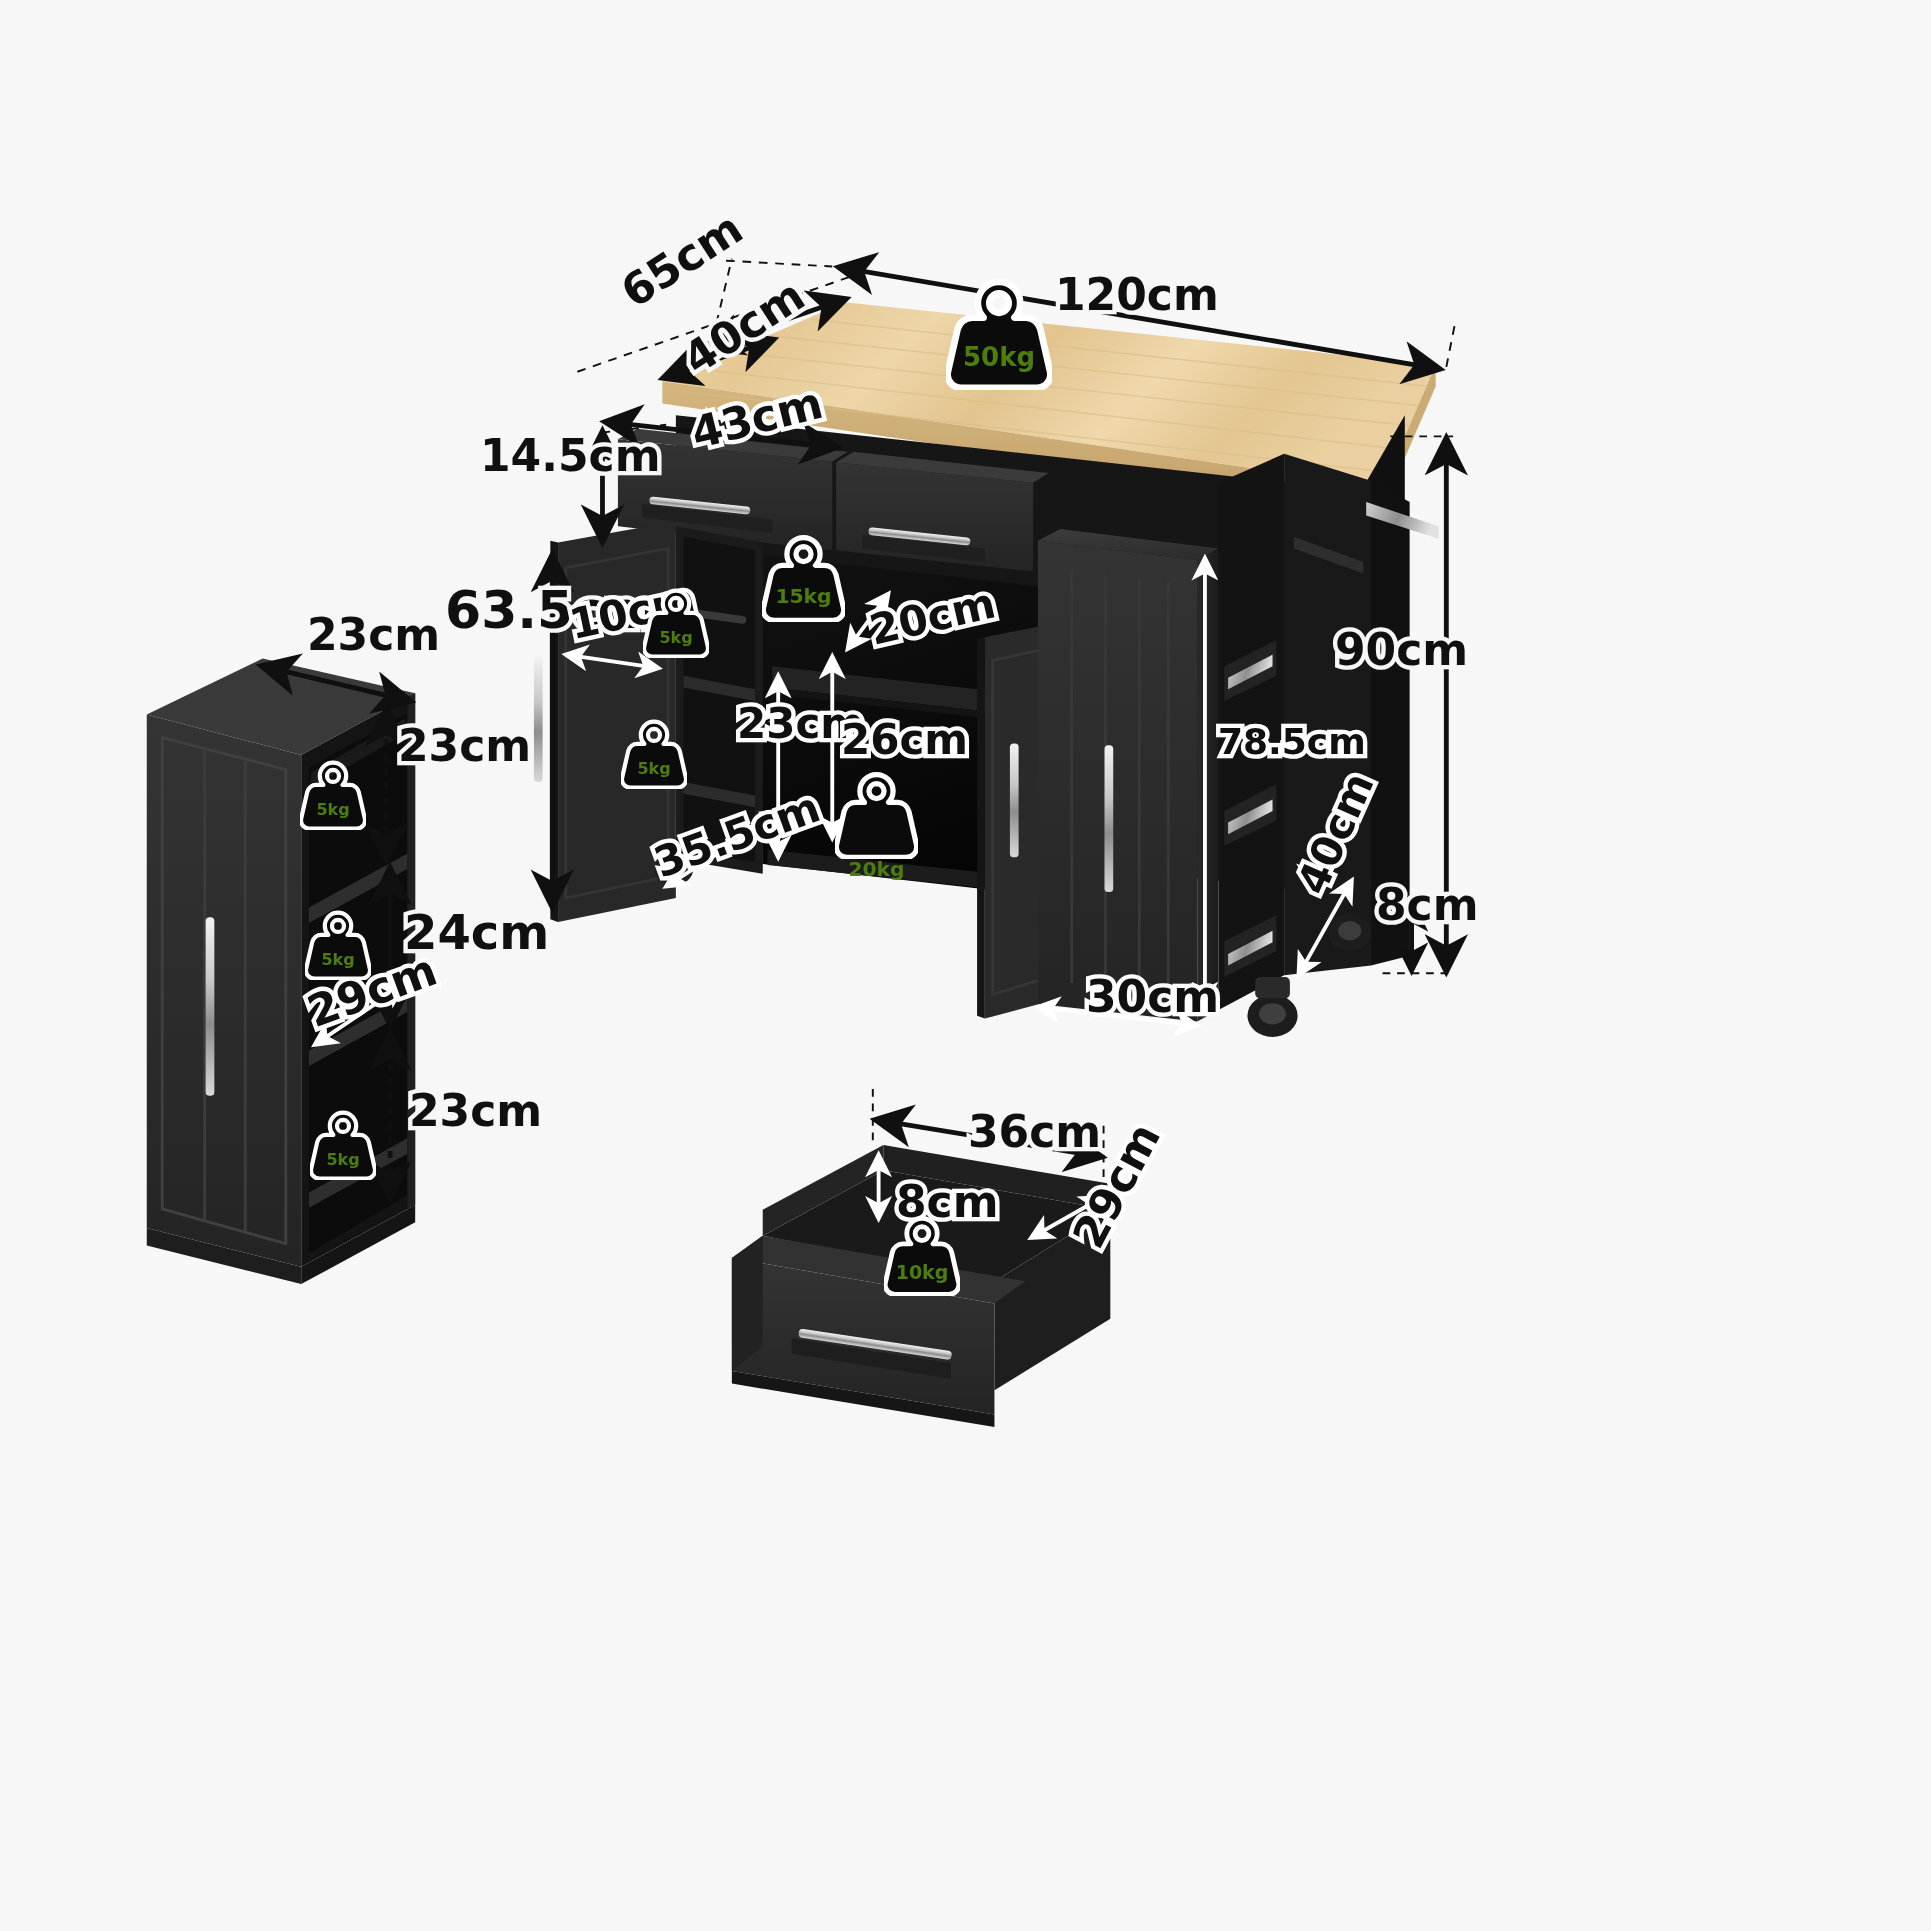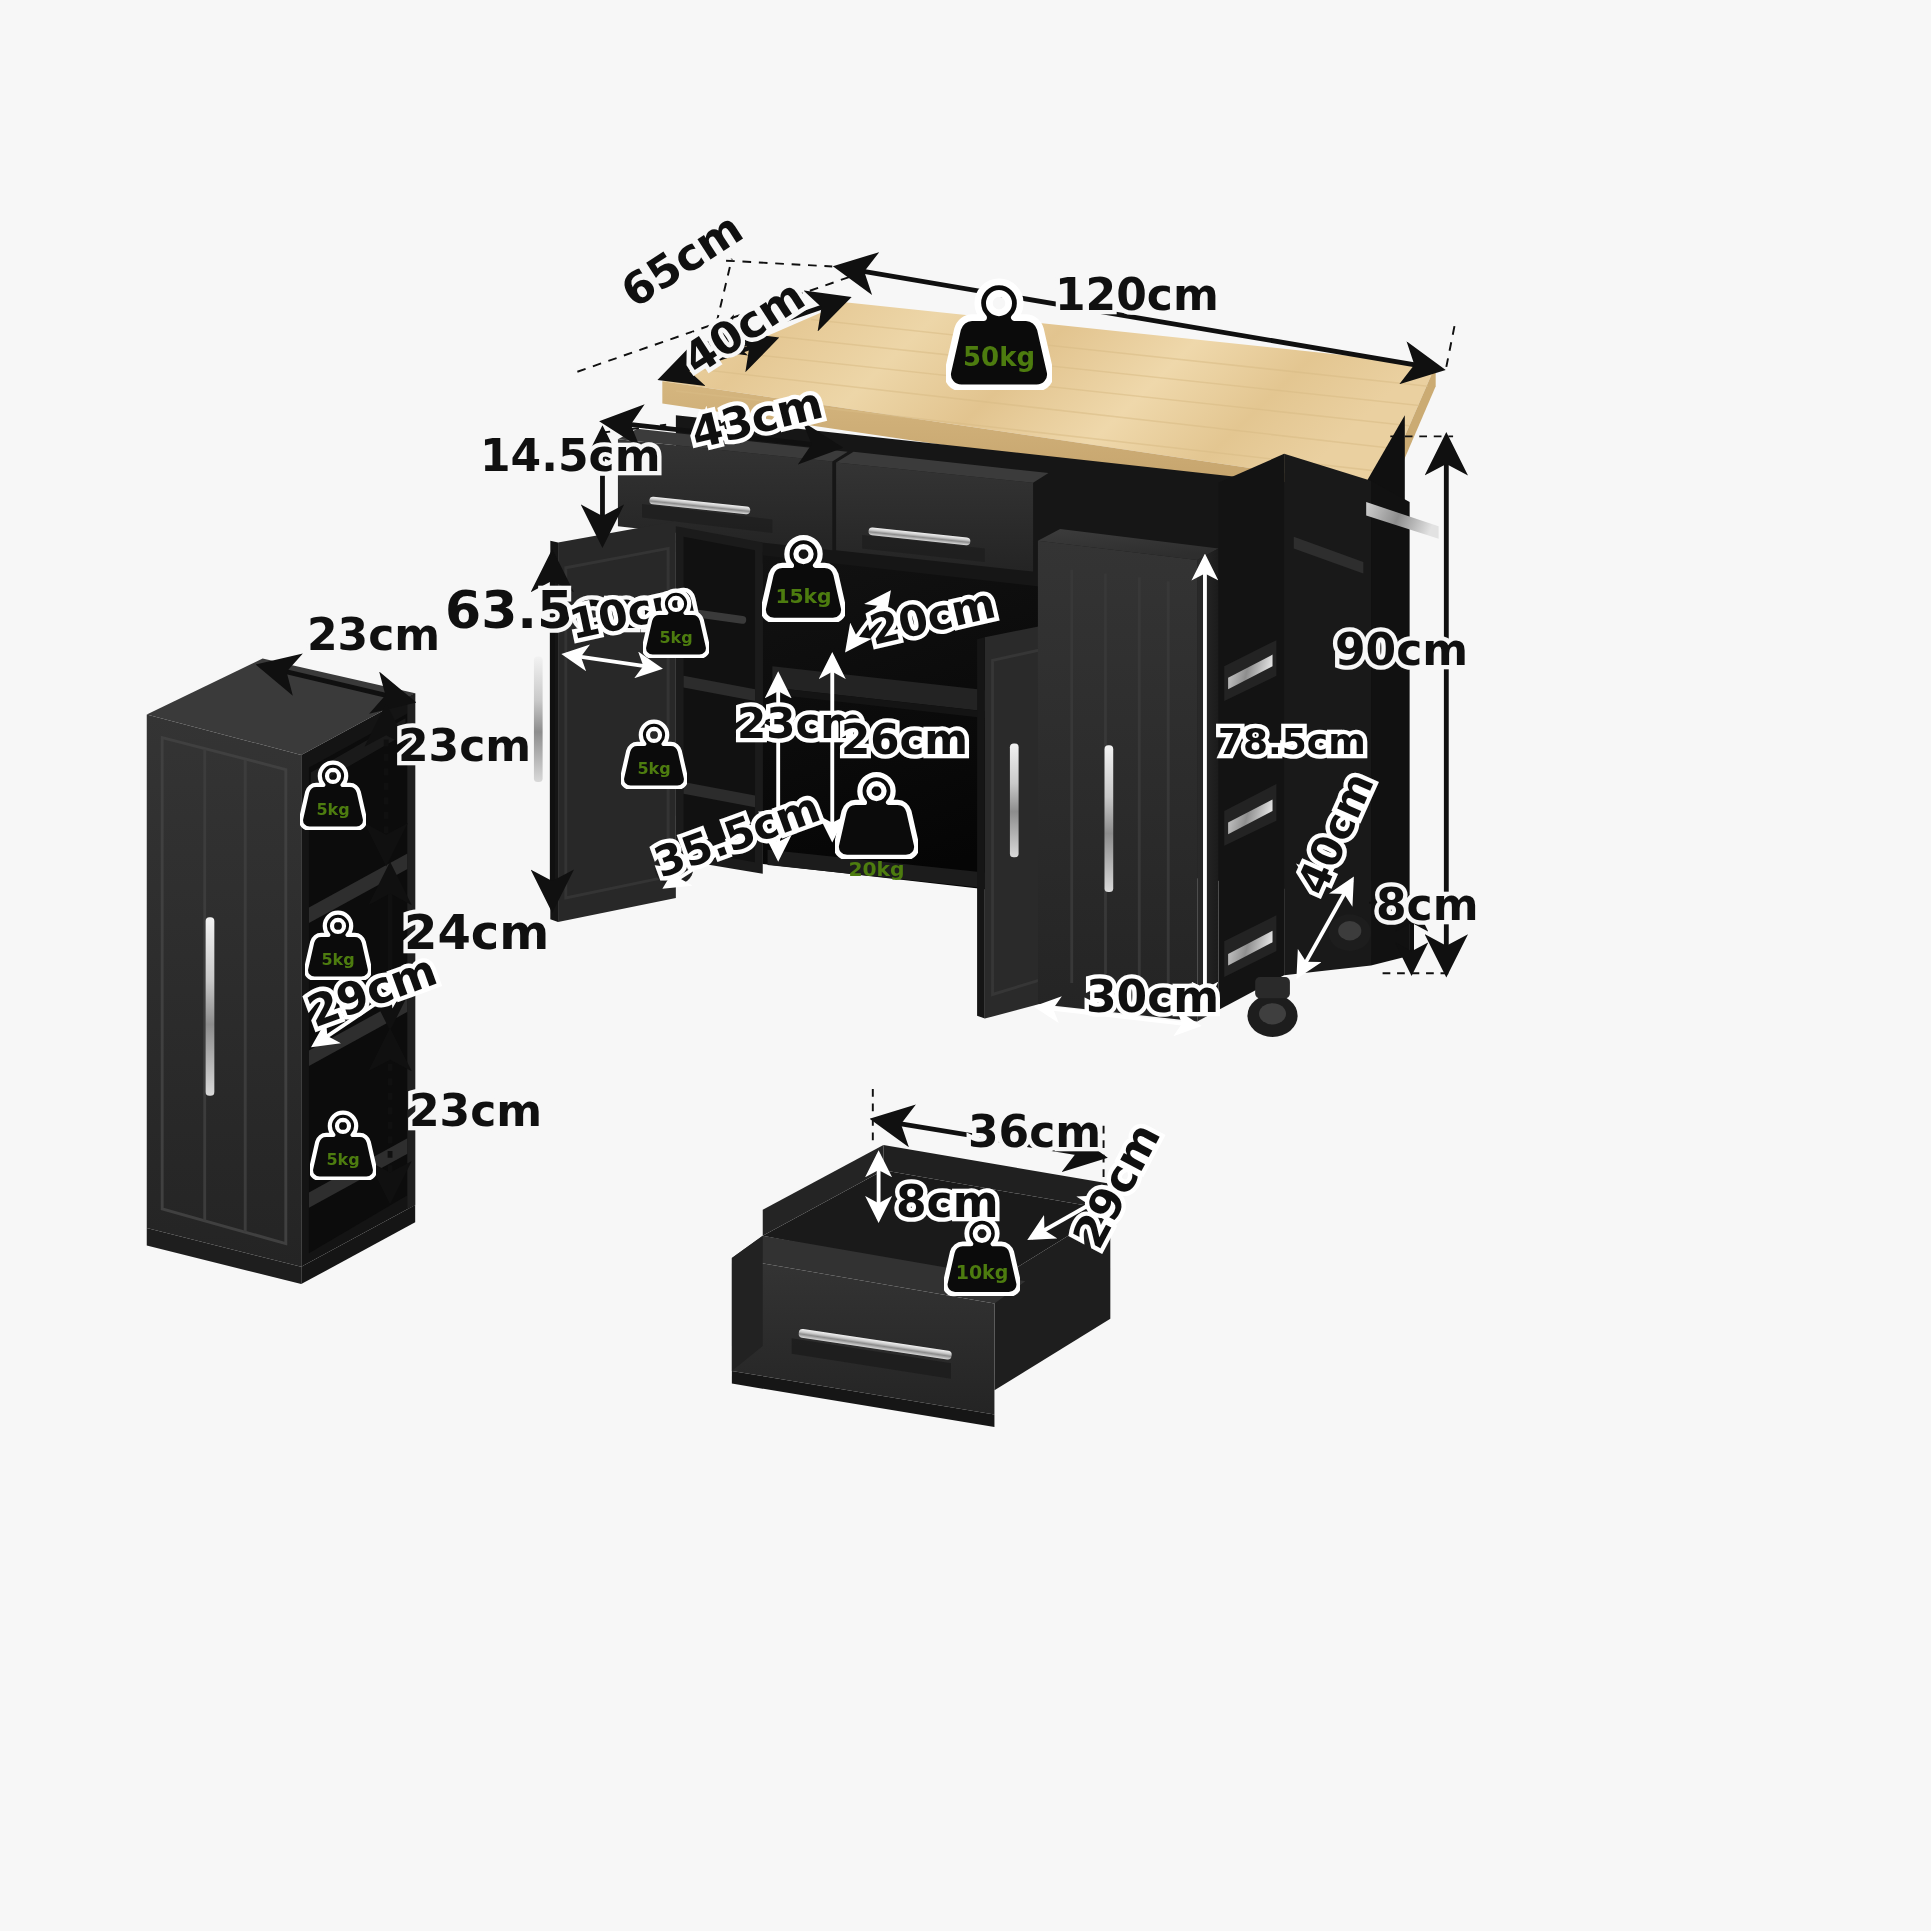--- a/index.html
+++ b/index.html
@@ -366,19 +366,19 @@
         </svg><div class="wtxt" style="top:51px;font-size:20.3px;margin-top:36px;">20kg</div></div>
       <div class="weight" style="left: 300px; top: 759px; width: 66px; height: 71px;"><svg width="66" height="71" viewBox="0 0 110 118">
           <path d="M55 6 a22 22 0 0 1 22 22 a22 22 0 0 1 -6 15 l12 0 c7 0 13 5 15 12 l10 44 c2 9 -5 17 -14 17 l-78 0 c-9 0 -16 -8 -14 -17 l10 -44 c2 -7 8 -12 15 -12 l12 0 a22 22 0 0 1 -6 -15 a22 22 0 0 1 22 -22 z M55 18 a10 10 0 0 0 0 20 a10 10 0 0 0 0 -20 z" fill="#0b0b0b" stroke="#ffffff" stroke-width="7" stroke-linejoin="round"></path>
         </svg><div class="wtxt" style="top:41px;font-size:16px;">5kg</div></div>
       <div class="weight" style="left: 305px; top: 909px; width: 66px; height: 71px;"><svg width="66" height="71" viewBox="0 0 110 118">
           <path d="M55 6 a22 22 0 0 1 22 22 a22 22 0 0 1 -6 15 l12 0 c7 0 13 5 15 12 l10 44 c2 9 -5 17 -14 17 l-78 0 c-9 0 -16 -8 -14 -17 l10 -44 c2 -7 8 -12 15 -12 l12 0 a22 22 0 0 1 -6 -15 a22 22 0 0 1 22 -22 z M55 18 a10 10 0 0 0 0 20 a10 10 0 0 0 0 -20 z" fill="#0b0b0b" stroke="#ffffff" stroke-width="7" stroke-linejoin="round"></path>
         </svg><div class="wtxt" style="top:41px;font-size:16px;">5kg</div></div>
       <div class="weight" style="left: 310px; top: 1109px; width: 66px; height: 71px;"><svg width="66" height="71" viewBox="0 0 110 118">
           <path d="M55 6 a22 22 0 0 1 22 22 a22 22 0 0 1 -6 15 l12 0 c7 0 13 5 15 12 l10 44 c2 9 -5 17 -14 17 l-78 0 c-9 0 -16 -8 -14 -17 l10 -44 c2 -7 8 -12 15 -12 l12 0 a22 22 0 0 1 -6 -15 a22 22 0 0 1 22 -22 z M55 18 a10 10 0 0 0 0 20 a10 10 0 0 0 0 -20 z" fill="#0b0b0b" stroke="#ffffff" stroke-width="7" stroke-linejoin="round"></path>
         </svg><div class="wtxt" style="top:41px;font-size:16px;">5kg</div></div>
-      <div class="weight" style="left: 944px; top: 1214px; width: 76px; height: 82px;"><svg width="76" height="82" viewBox="0 0 110 118">
+      <div class="weight" style="left: 884px; top: 1214px; width: 76px; height: 82px;"><svg width="76" height="82" viewBox="0 0 110 118">
           <path d="M55 6 a22 22 0 0 1 22 22 a22 22 0 0 1 -6 15 l12 0 c7 0 13 5 15 12 l10 44 c2 9 -5 17 -14 17 l-78 0 c-9 0 -16 -8 -14 -17 l10 -44 c2 -7 8 -12 15 -12 l12 0 a22 22 0 0 1 -6 -15 a22 22 0 0 1 22 -22 z M55 18 a10 10 0 0 0 0 20 a10 10 0 0 0 0 -20 z" fill="#0b0b0b" stroke="#ffffff" stroke-width="7" stroke-linejoin="round"></path>
         </svg><div class="wtxt" style="top:47px;font-size:19px;">10kg</div></div>
     </div>
 
 </div>
 
 
 </body></html>

